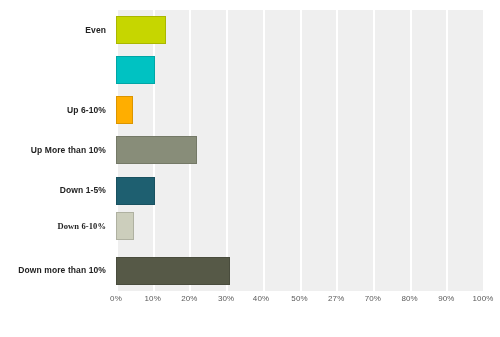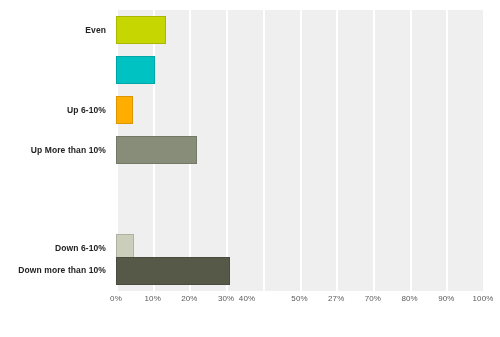--- a/index.html
+++ b/index.html
@@ -130,40 +130,46 @@
         <div class="bar-wrap" style="height: 40.1429px;">
           <div class="bar" style="width: 16.882px; background: rgb(255, 174, 0);"></div>
         </div>
       </div>
       <div class="row" style="top: 120.429px; height: 40.1429px;">
         <div class="cat-label">Up More than 10%</div>
         <div class="bar-wrap" style="height: 40.1429px;">
           <div class="bar" style="width: 80.74px; background: rgb(136, 141, 121);"></div>
         </div>
       </div>
-      <div class="row" style="top: 218px; height: 40.1429px;">
+      <div class="row" style="top: 160.571px; height: 40.1429px;">
+        <div class="cat-label">Down 1-5%</div>
+        <div class="bar-wrap" style="height: 40.1429px;">
+          <div class="bar" style="width: 39.269px; background: rgb(30, 95, 112);"></div>
+        </div>
+      </div>
+      <div class="row" style="top: 196px; height: 40.1429px; font-family: Liberation Serif, serif;">
         <div class="cat-label">Down 6-10%</div>
         <div class="bar-wrap" style="height: 40.1429px;">
           <div class="bar" style="width: 17.983px; background: rgb(204, 206, 188);"></div>
         </div>
       </div>
       <div class="row" style="top: 240.857px; height: 40.1429px;">
         <div class="cat-label">Down more than 10%</div>
         <div class="bar-wrap" style="height: 40.1429px;">
           <div class="bar" style="width: 113.77px; background: rgb(86, 89, 71);"></div>
         </div>
       </div>
     </div>
 
   <div id="axis-layer">
       <div class="tick-label" style="left: 116px; color: rgb(90, 90, 90);">0%</div>
       <div class="tick-label" style="left: 152.7px; color: rgb(90, 90, 90);">10%</div>
       <div class="tick-label" style="left: 189.4px; color: rgb(90, 90, 90);">20%</div>
       <div class="tick-label" style="left: 226.1px; color: rgb(90, 90, 90);">30%</div>
-      <div class="tick-label" style="left: 247px; color: rgb(90, 90, 90);">40%</div>
+      <div class="tick-label" style="left: 261px; color: rgb(90, 90, 90);">40%</div>
       <div class="tick-label" style="left: 299.5px; color: rgb(90, 90, 90);">50%</div>
       <div class="tick-label" style="left: 336.2px; color: rgb(90, 90, 90);">27%</div>
       <div class="tick-label" style="left: 372.9px; color: rgb(90, 90, 90);">70%</div>
       <div class="tick-label" style="left: 409.6px; color: rgb(90, 90, 90);">80%</div>
       <div class="tick-label" style="left: 446.3px; color: rgb(90, 90, 90);">90%</div>
       <div class="tick-label" style="left: 483px; color: rgb(90, 90, 90);">100%</div>
     </div>
 
 </div>
 

